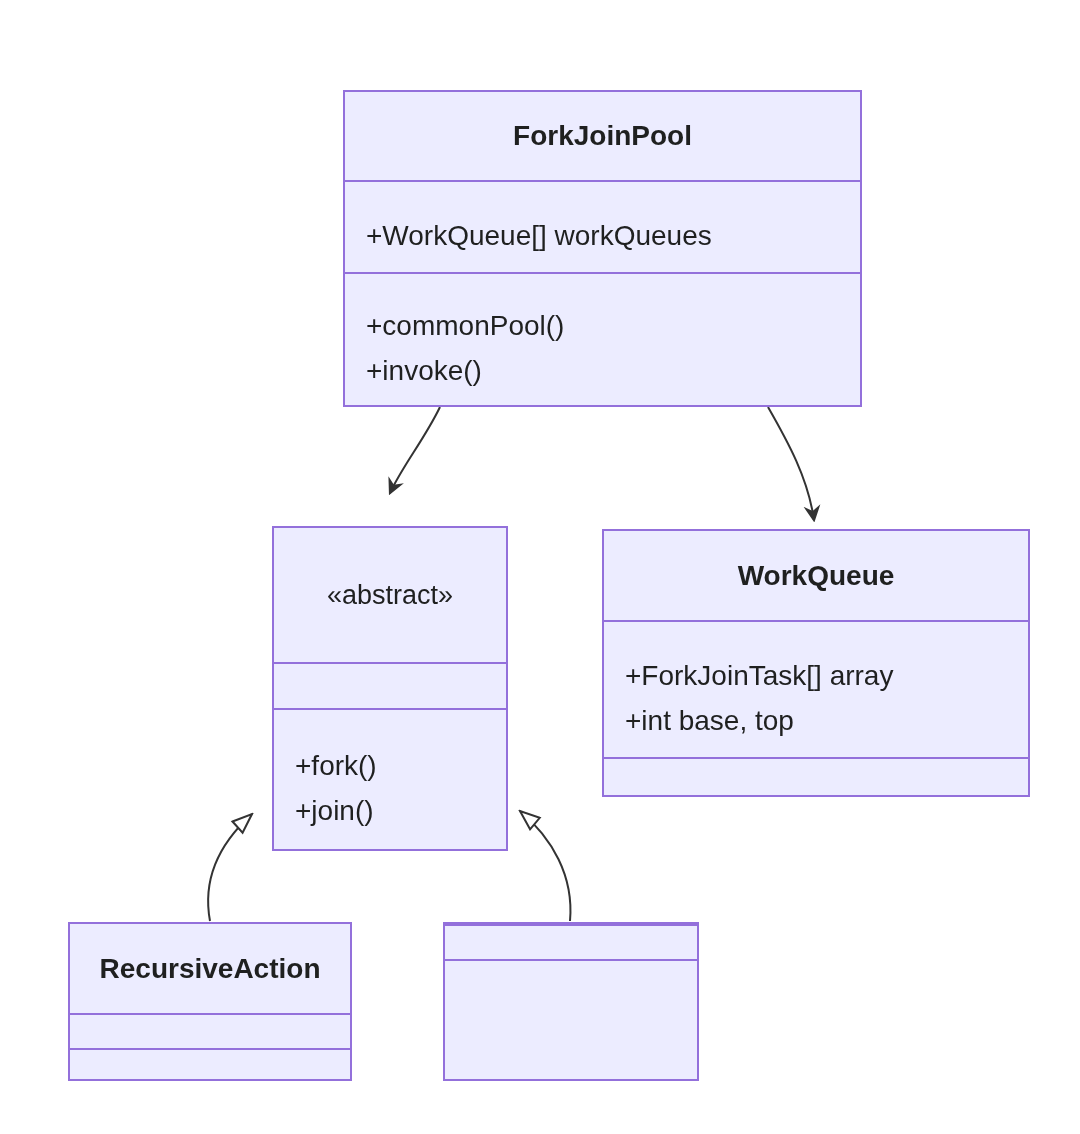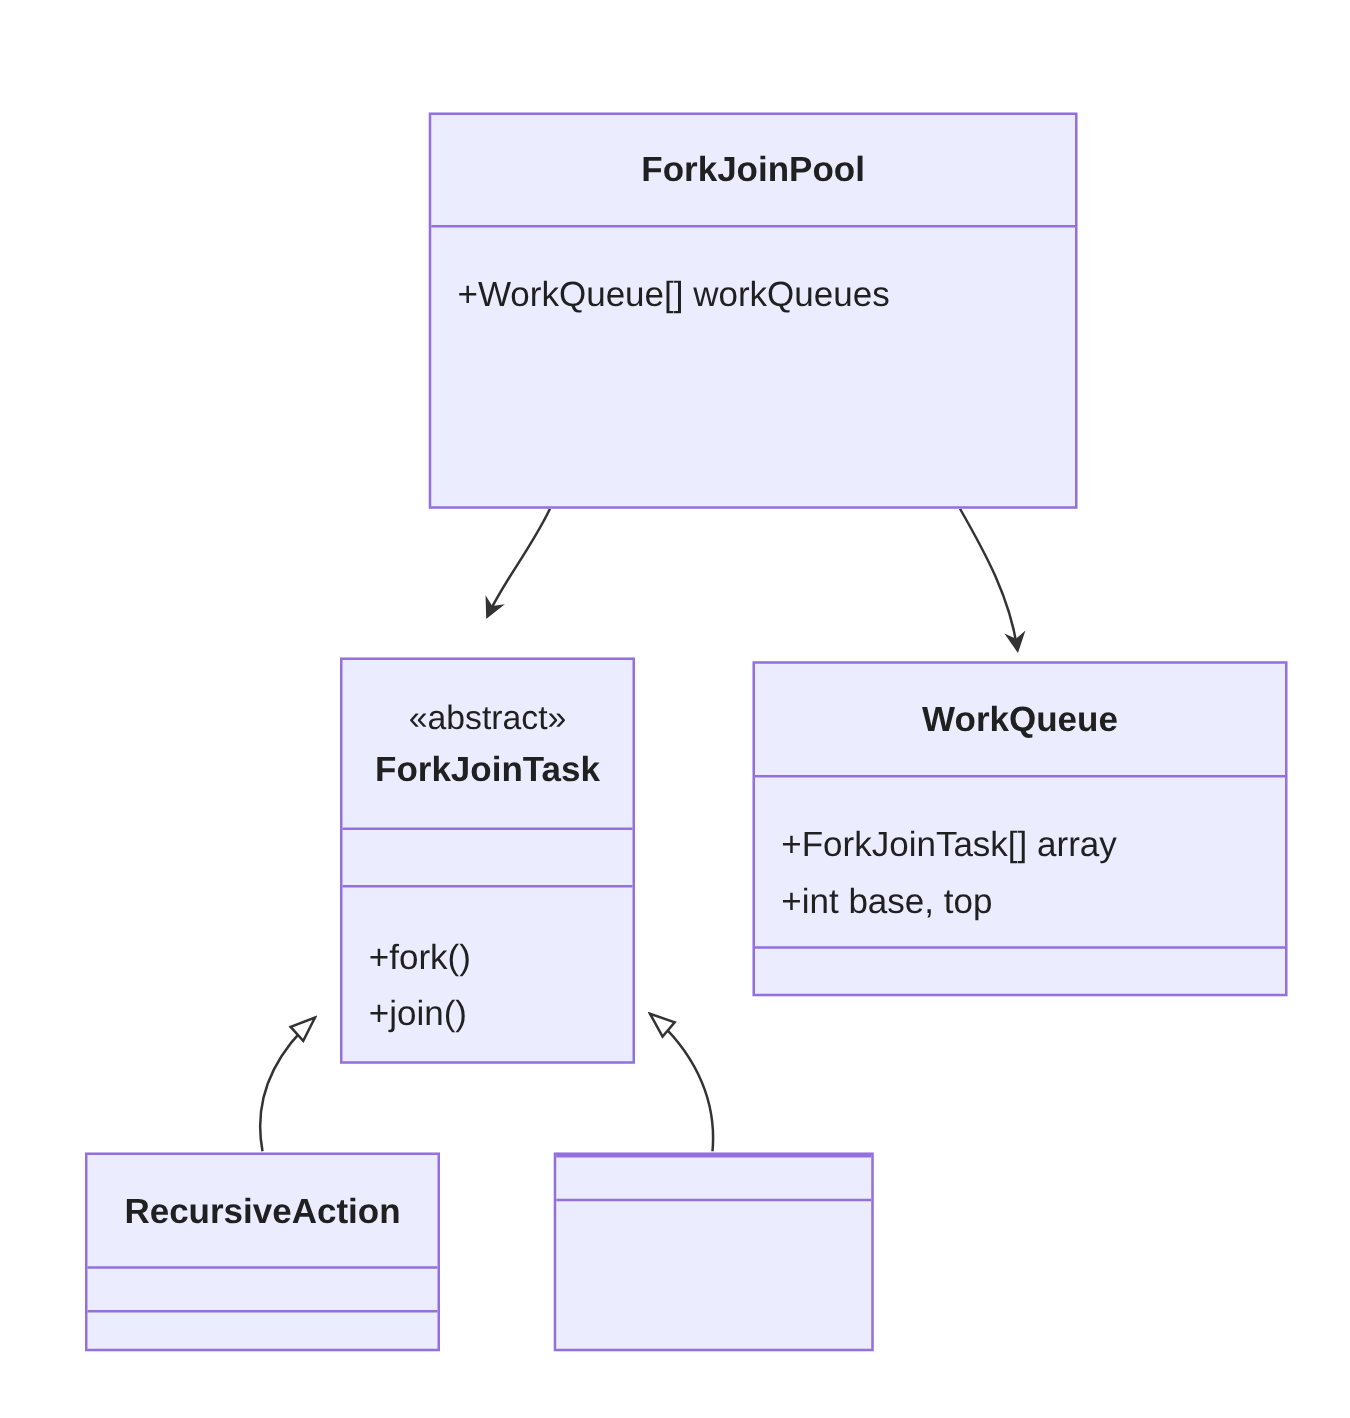--- a/index.html
+++ b/index.html
@@ -87,26 +87,29 @@
     <path d="M570,921 C574,876 552,838 520,811" fill="none" stroke="#333333" stroke-width="2" marker-end="url(#triHollow)"></path>
   </svg>
 
   <div class="uml-class" style="left:343px;top:90px;width:519px;height:317px">
     <div class="sec title" style="height:88px">
       <div class="cname">ForkJoinPool</div>
     </div>
     <div class="sec members divided" style="height:92px">
         <div class="member">+WorkQueue[] workQueues</div>
       </div>
+    <div class="sec members divided grow">
+        <div class="member">+commonPool()</div>
+        <div class="member">+invoke()</div>
+      </div>
   </div>
 
   <div class="uml-class" style="left:272px;top:526px;width:236px;height:325px">
     <div class="sec title" style="height:134px">
       <div class="stereotype">«abstract»</div>
-      <div class="cname">ForkJoinTask</div>
     </div>
     <div class="sec members divided" style="height:46px"></div>
     <div class="sec members divided grow">
         <div class="member">+fork()</div>
         <div class="member">+join()</div>
       </div>
   </div>
 
   <div class="uml-class" style="left:602px;top:529px;width:428px;height:268px">
     <div class="sec title" style="height:89px">

